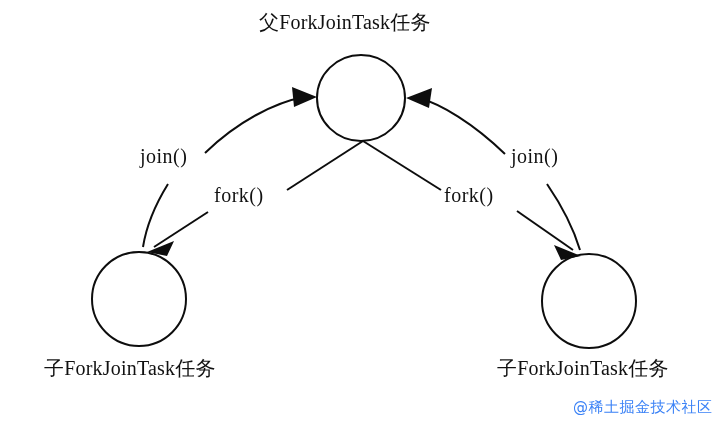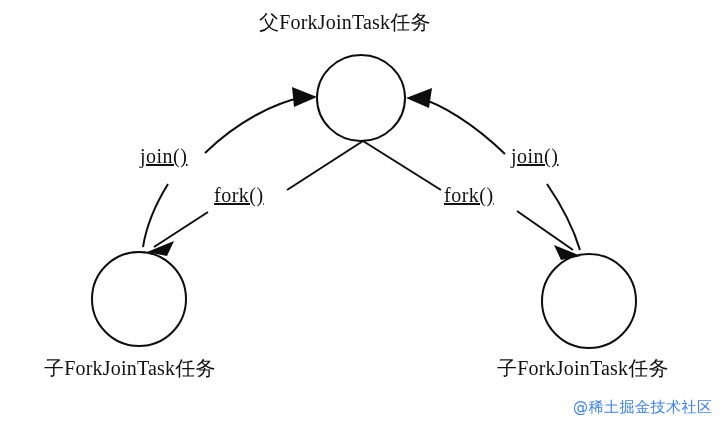--- a/index.html
+++ b/index.html
@@ -46,21 +46,20 @@
     line-height: 1;
   }
   .node-label {
     font-size: 20px;
     letter-spacing: 0.2px;
   }
   .edge-label {
     font-size: 20px;
     font-family: "Liberation Serif", "DejaVu Serif", serif;
     letter-spacing: 0.5px;
-    text-decoration: underline;
   }
   #label-parent {
     left: 259px;
     top: 12px;
   }
   #label-child-left {
     left: 44px;
     top: 358px;
   }
   #label-child-right {

